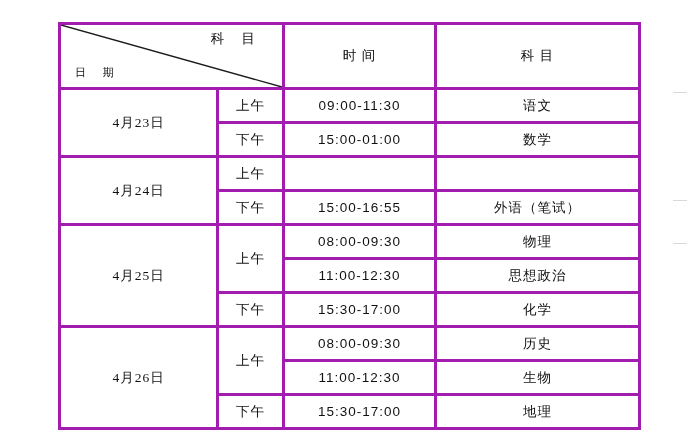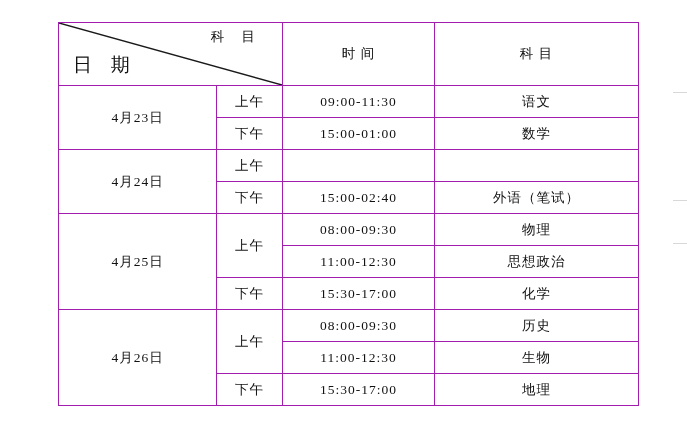--- a/index.html
+++ b/index.html
@@ -22,21 +22,21 @@
   }
   table.exam-table {
     position: absolute;
     left: 58px;
     top: 22px;
     width: 580px;
     border-collapse: collapse;
     table-layout: fixed;
   }
   table.exam-table td {
-    border: 1px solid #a21caf;
+    border: 3px solid #a21caf;
     text-align: center;
     vertical-align: middle;
     font-size: 13.5px;
     letter-spacing: 1px;
     padding: 0;
     height: 31px;
     background: transparent;
     margin-top: 30px;
   }
   .col-date   { width: 158px; }
@@ -60,30 +60,30 @@
     position: absolute;
     right: 20px;
     top: 5px;
     font-size: 13.5px;
     letter-spacing: 7px;
   }
   .hdr-corner .lbl-date {
     position: absolute;
     left: 14px;
     bottom: 7px;
-    font-size: 19px;
+    font-size: 11px;
     letter-spacing: 7px;
   }
   .hdr-time, .hdr-subject {
     height: 62px !important;
     font-size: 13.5px;
     letter-spacing: 8px;
   }
   .time-cell {
-    font-family: Liberation Serif, serif;
+    font-family: Liberation Sans, sans-serif;
     font-size: 13px;
     letter-spacing: 0.5px;
   }
   .date-cell { font-size: 13.5px; letter-spacing: 0.5px; }
   .half-cell { font-size: 13px; letter-spacing: 1px; }
   .subject-cell { font-size: 13.5px; letter-spacing: 1px; }
   .empty-cell { }
 
   
   .edge-mark {
@@ -148,21 +148,21 @@
       </tr>
 
       <tr>
         <td class="date-cell" rowspan="2">4月24日</td>
         <td class="half-cell">上午</td>
         <td class="time-cell empty-cell"></td>
         <td class="subject-cell empty-cell"></td>
       </tr>
       <tr>
         <td class="half-cell">下午</td>
-        <td class="time-cell">15:00-02:40</td>
+        <td class="time-cell">15:00-16:55</td>
         <td class="subject-cell">外语（笔试）</td>
       </tr>
 
       <tr>
         <td class="date-cell" rowspan="3">4月25日</td>
         <td class="half-cell" rowspan="2">上午</td>
         <td class="time-cell">08:00-09:30</td>
         <td class="subject-cell">物理</td>
       </tr>
       <tr>

